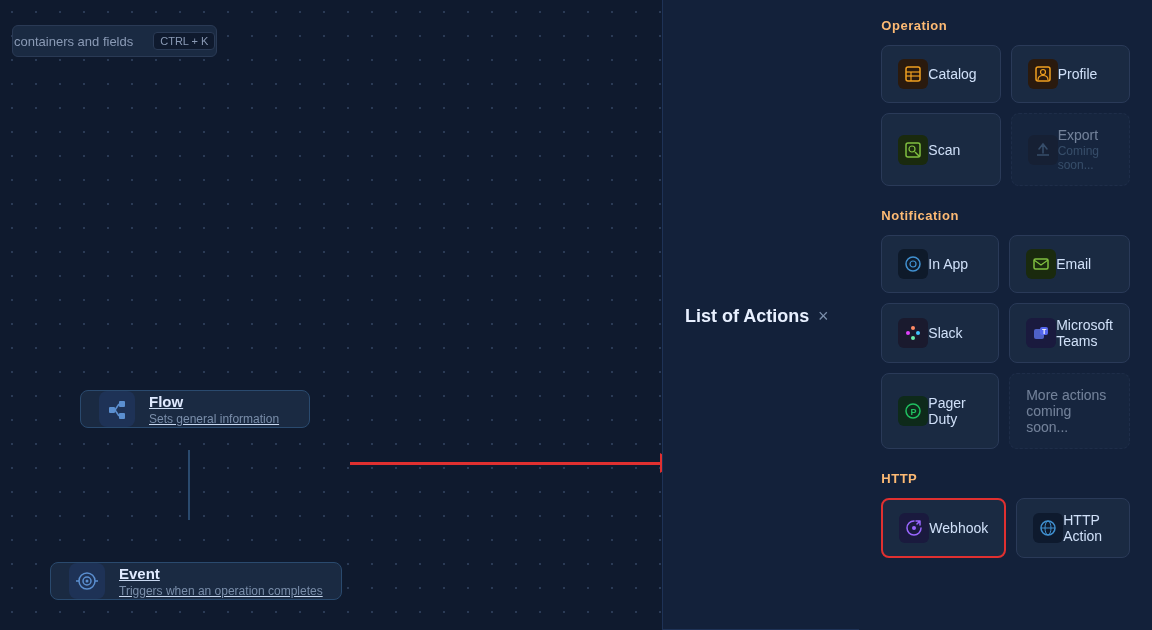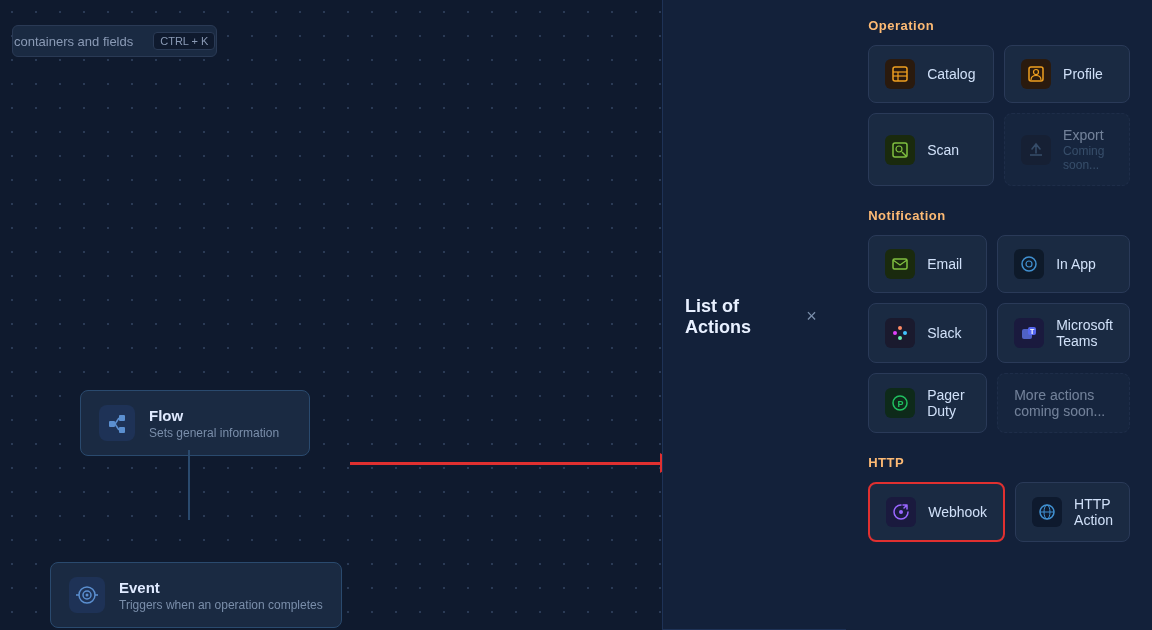--- a/index.html
+++ b/index.html
@@ -50,26 +50,27 @@
       align-items: center;
       gap: 2px;
     }
 
     
     .flow-node {
       position: absolute;
       background: #1a2a42;
       border: 1px solid #2a4a6e;
       border-radius: 8px;
-      padding: 14px 18px;
+      padding: 0 18px;
       display: flex;
       align-items: center;
       gap: 14px;
       color: #c8d8f0;
       min-width: 230px;
+      text-decoration: underline;
     }
 
     .flow-node .node-icon {
       width: 36px;
       height: 36px;
       display: flex;
       align-items: center;
       justify-content: center;
       border-radius: 8px;
       background: #1e3256;
@@ -178,21 +179,20 @@
       margin-bottom: 22px;
     }
 
     .action-item {
       background: #1a2a42;
       border: 1px solid #2a3a58;
       border-radius: 8px;
       padding: 13px 16px;
       display: flex;
       align-items: center;
-      gap: 12px;
       cursor: pointer;
       transition: background 0.15s;
     }
 
     .action-item.highlighted {
       border: 2px solid #e03030;
       background: #1a2a42;
     }
 
     .action-item.coming-soon {
@@ -346,39 +346,39 @@
             <div class="action-sub">Coming soon...</div>
           </div>
         </div>
       </div>
     </div>
 
     <div>
       <div class="section-title">Notification</div>
       <div class="actions-grid">
         <div class="action-item">
+          <div class="action-icon icon-inapp">
+            <svg width="18" height="18" viewBox="0 0 18 18" fill="none">
+              <circle cx="9" cy="9" r="7" stroke="#4090d0" stroke-width="1.5" fill="none"></circle>
+              <circle cx="9" cy="9" r="3" stroke="#4090d0" stroke-width="1.2" fill="none"></circle>
+            </svg>
+          </div>
+          <div class="action-text">
+            <div class="action-name">In App</div>
+          </div>
+        </div>
+        <div class="action-item">
           <div class="action-icon icon-email">
             <svg width="18" height="18" viewBox="0 0 18 18" fill="none">
               <rect x="2" y="4" width="14" height="10" rx="1.5" stroke="#80c040" stroke-width="1.5" fill="none"></rect>
               <path d="M2 5l7 5 7-5" stroke="#80c040" stroke-width="1.2"></path>
             </svg>
           </div>
           <div class="action-text">
             <div class="action-name">Email</div>
-          </div>
-        </div>
-        <div class="action-item">
-          <div class="action-icon icon-inapp">
-            <svg width="18" height="18" viewBox="0 0 18 18" fill="none">
-              <circle cx="9" cy="9" r="7" stroke="#4090d0" stroke-width="1.5" fill="none"></circle>
-              <circle cx="9" cy="9" r="3" stroke="#4090d0" stroke-width="1.2" fill="none"></circle>
-            </svg>
-          </div>
-          <div class="action-text">
-            <div class="action-name">In App</div>
           </div>
         </div>
         <div class="action-item">
           <div class="action-icon icon-slack">
             <svg width="18" height="18" viewBox="0 0 18 18" fill="none">
               <rect x="2" y="7" width="4" height="4" rx="2" fill="#e040fb"></rect>
               <rect x="7" y="2" width="4" height="4" rx="2" fill="#ff8a65"></rect>
               <rect x="12" y="7" width="4" height="4" rx="2" fill="#40c4ff"></rect>
               <rect x="7" y="12" width="4" height="4" rx="2" fill="#69f0ae"></rect>
             </svg>

